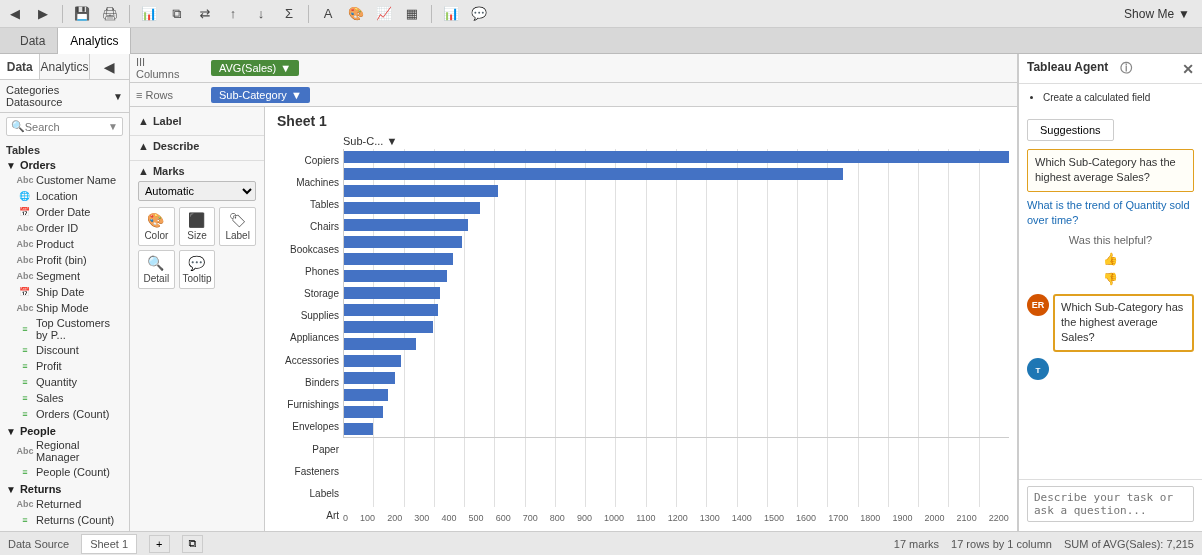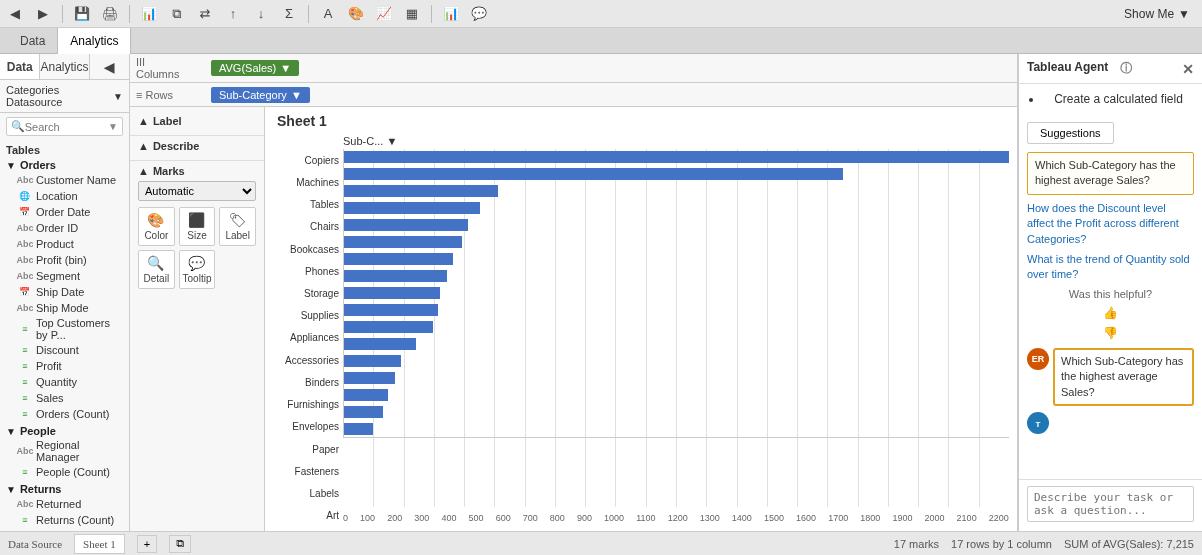--- a/index.html
+++ b/index.html
@@ -254,23 +254,22 @@
     .agent-header-left { display: flex; align-items: flex-start; gap: 12px; }
     .agent-close { cursor: pointer; color: #666; font-size: 14px; }
 
     .agent-content {
       flex: 1;
       overflow-y: auto;
       padding: 6px 8px;
     }
 
     .agent-bullet-item {
-      font-size: 12px; color: #333;
+      font-size: 10px; color: #333;
       padding: 2px 0 6px 0;
-      text-align: center;
     }
 
     .suggestions-btn {
       border: 1px solid #ccc; background: #fff;
       padding: 4px 12px; font-size: 11px; cursor: pointer;
       border-radius: 2px; display: inline-block; margin: 4px 0 8px 0;
     }
 
     .agent-msg-text {
       font-size: 11px; color: #444; margin-bottom: 6px; line-height: 1.4;
@@ -350,21 +349,20 @@
       display: flex;
       align-items: center;
       padding: 0 8px;
       font-size: 11px;
       color: #555;
       gap: 12px;
     }
     .status-tab {
       display: flex; align-items: center; gap: 4px;
       cursor: pointer;
-      font-family: Liberation Serif, serif;
     }
     .status-tab.active {
       background: #fff;
       border: 1px solid #ccc;
       padding: 0 8px; height: 20px;
     }
   </style>
 </head>
 <body>
 
@@ -706,21 +704,20 @@
 
       
       <button class="suggestions-btn">Suggestions</button>
 
       
 
       
       <div class="suggestion-card">Which Sub-Category has the highest average Sales?</div>
 
       
-      <div class="suggestion-plain">How does the Discount level affect the Profit across different Categories?</div>
       <div class="suggestion-plain">What is the trend of Quantity sold over time?</div>
 
       
       <div class="helpful-row">
         <span>Was this helpful?</span>
         <span class="helpful-icon">👍</span>
         <span class="helpful-icon">👎</span>
       </div>
 
       

